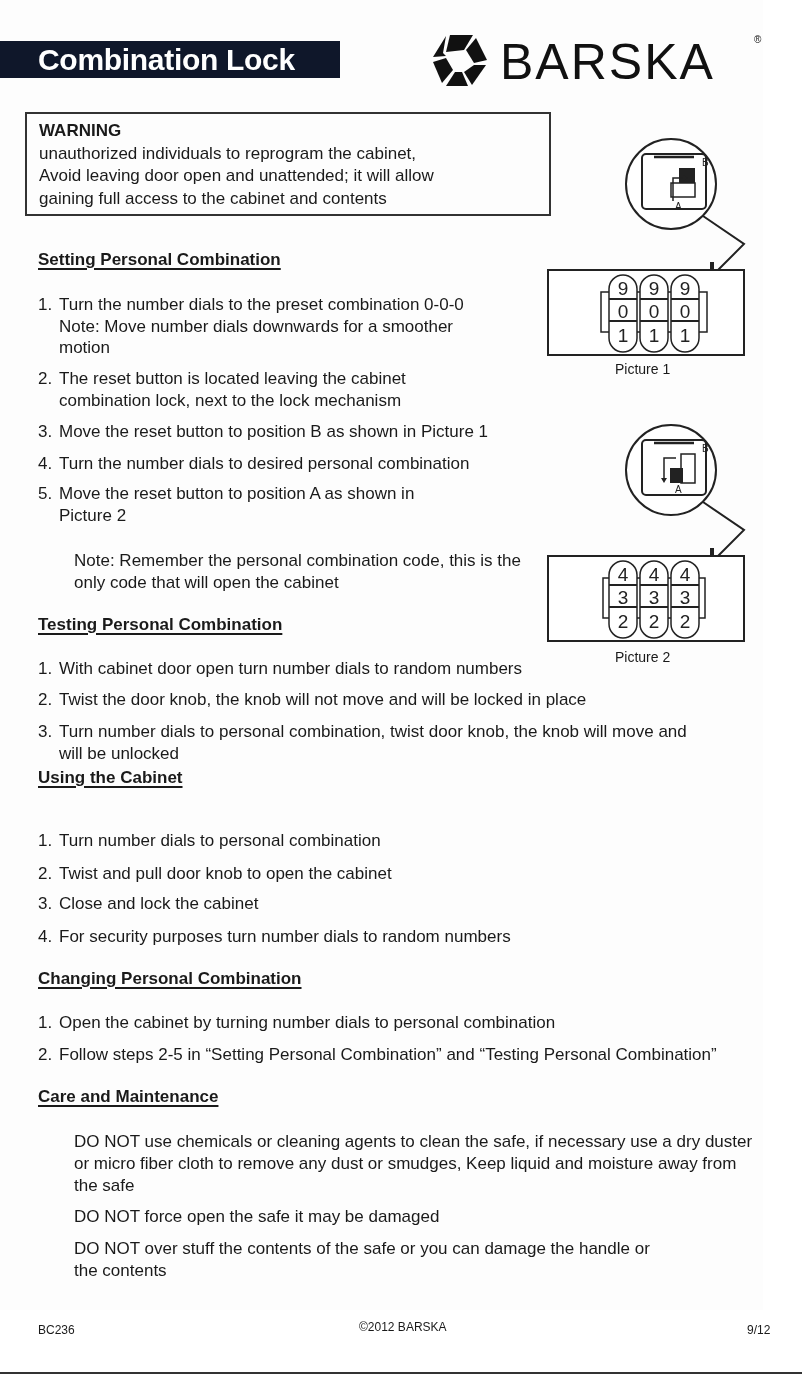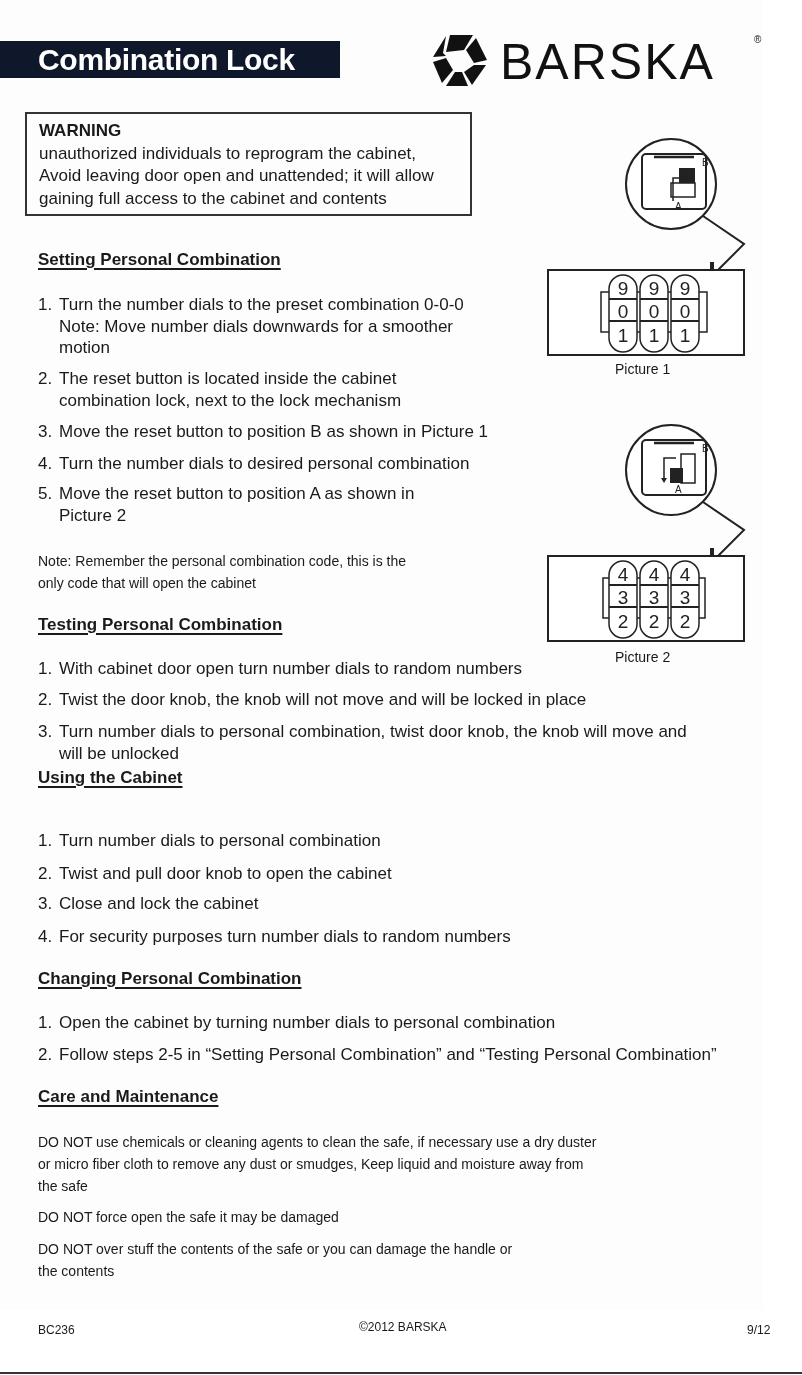--- a/index.html
+++ b/index.html
@@ -12,30 +12,30 @@
   .page-shade { position:absolute; left:0; top:0; width:763px; height:1310px; background:#fdfdfd; }
   .title-bar {
     position:absolute; left:0; top:41px; width:340px; height:37px;
     background:#0f172a; color:#fff;
     font-weight:bold; font-size:30px; line-height:37px;
     padding-left:38px; box-sizing:border-box; letter-spacing:-0.3px;
   }
   .brand { position:absolute; left:432px; top:32px; width:340px; height:56px; }
   .brand svg { display:block; }
   .warning-box {
-    position:absolute; left:25px; top:112px; width:447px; height:104px;
+    position:absolute; left:25px; top:112px; width:526px; height:104px;
     border:2px solid #333; box-sizing:border-box; padding:6px 0 0 12px;
     font-size:17px; line-height:22.5px;
   }
   .warning-title { font-weight:bold; }
   .section-heading {
     position:absolute; left:38px; font-weight:bold; font-size:17px;
     text-decoration:underline; text-underline-offset:3px; text-decoration-thickness:1.5px;
   }
-  .text { position:absolute; font-size:14px; line-height:22px; }
+  .text { position:absolute; font-size:17px; line-height:22px;margin-left:36px; }
   .step { position:absolute; left:38px; font-size:17px; line-height:21.5px; }
   .step .num { position:absolute; left:0; top:0; }
   .step .body { padding-left:21px; display:block; }
   .fig { position:absolute; }
   .fig-caption { position:absolute; font-size:14px; }
   .footer-text { position:absolute; font-size:12px; }
   .bottom-rule { position:absolute; left:0; top:1372px; width:802px; height:2px; background:#333; }
 </style>
 </head>
 <body>
@@ -70,21 +70,21 @@
 <div class="section-heading" style="top:250px;">Setting Personal Combination</div>
 
 <div class="step" style="top:294px;">
   <span class="num">1.</span>
   <span class="body">Turn the number dials to the preset combination 0-0-0</span>
   <span class="body">Note: Move number dials downwards for a smoother</span>
   <span class="body">motion</span>
 </div>
 <div class="step" style="top:368px;">
   <span class="num">2.</span>
-  <span class="body">The reset button is located inside the cabinet</span>
+  <span class="body">The reset button is located leaving the cabinet</span>
   <span class="body">combination lock, next to the lock mechanism</span>
 </div>
 <div class="step" style="top:421px;">
   <span class="num">3.</span>
   <span class="body">Move the reset button to position B as shown in Picture 1</span>
 </div>
 <div class="step" style="top:453px;">
   <span class="num">4.</span>
   <span class="body">Turn the number dials to desired personal combination</span>
 </div>

